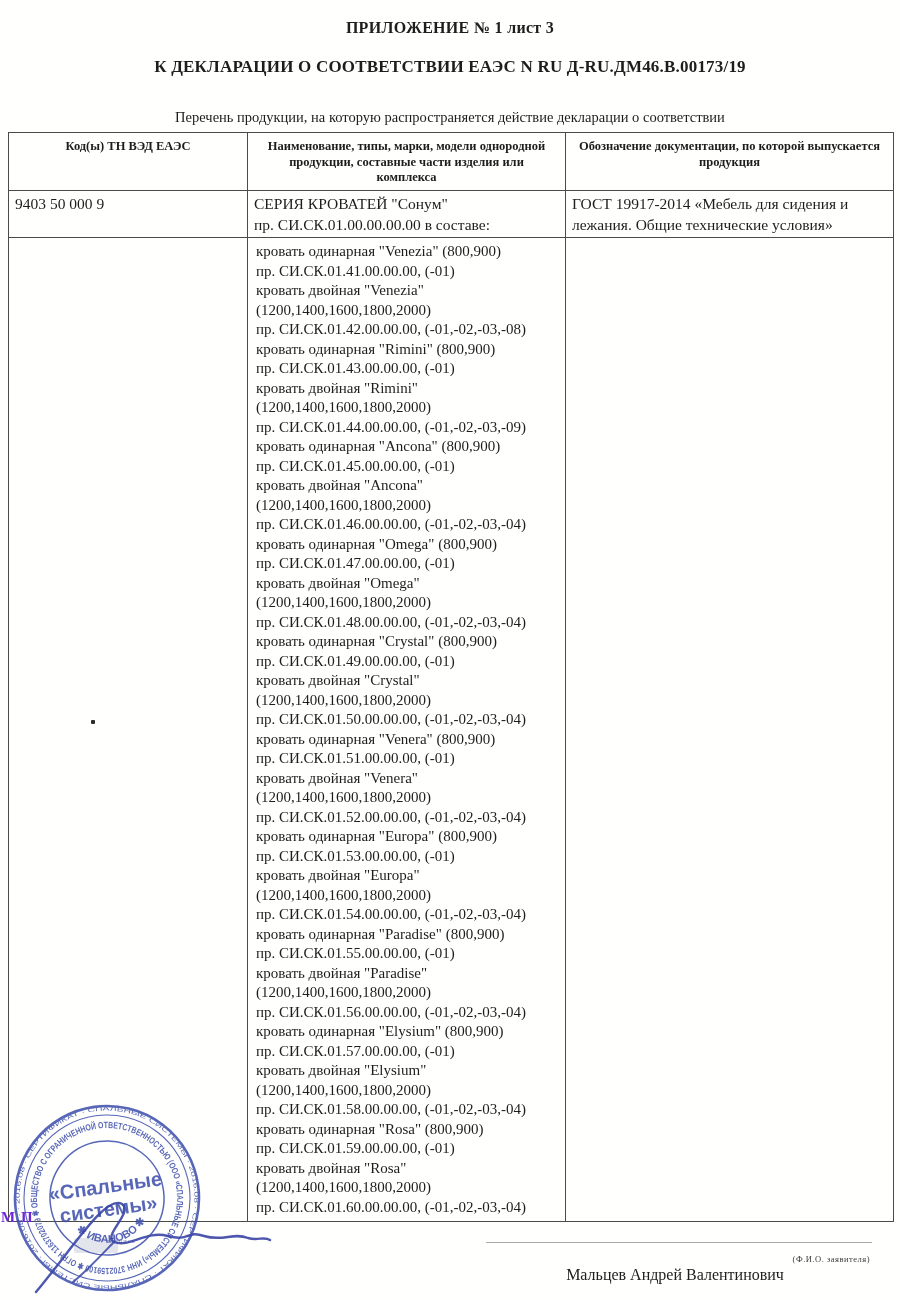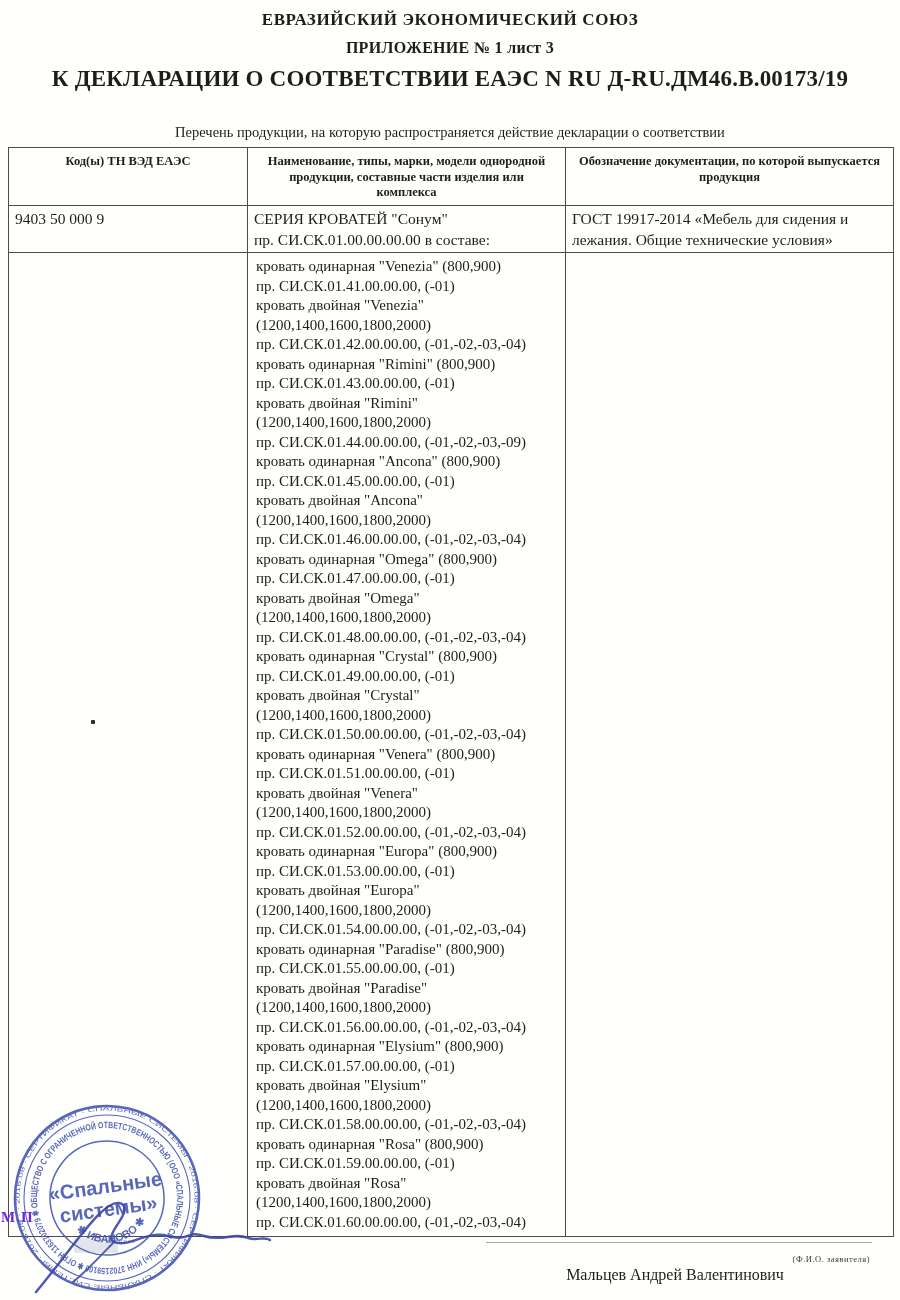--- a/index.html
+++ b/index.html
@@ -5,21 +5,21 @@
   * { margin:0; padding:0; box-sizing:border-box; }
   html,body { background:#e8e8e8; }
   .page {
     position:relative; width:900px; height:1300px; margin:0 auto;
     background:#fffffe; color:#1d1d1b; overflow:hidden;
     font-family:"Liberation Serif", serif;
   }
   .titles { text-align:center; padding-top:10px; }
   .t1 { font-size:17px; font-weight:bold; letter-spacing:.6px; }
   .t2 { font-size:16px; font-weight:bold; margin-top:9px; letter-spacing:.3px; }
-  .t3 { font-size:23px; font-weight:bold; margin-top:9px; letter-spacing:.2px; }
+  .t3 { font-size:17px; font-weight:bold; margin-top:20px; letter-spacing:.2px; }
   .caption { text-align:center; margin-top:32px; font-size:14.5px; }
   table.products {
     border-collapse:collapse; table-layout:fixed;
     margin:6px 0 0 8px; width:885px;
   }
   table.products col.c1 { width:239px; }
   table.products col.c2 { width:318px; }
   table.products col.c3 { width:328px; }
   table.products th, table.products td {
     border:1px solid #4b4b47; vertical-align:top;
@@ -44,21 +44,20 @@
   .smudge { position:absolute; left:74px; top:1238px; width:44px; height:15px; background:rgba(100,110,155,.18); border-radius:2px; }
   .ink-speck { position:absolute; left:91px; top:720px; width:4px; height:4px; background:#2c2c2a; border-radius:1px; }
   .stamp-svg text { font-family:"Liberation Sans", sans-serif; }
 </style>
 </head>
 <body>
 
 <div class="page">
 
   <div class="titles">
-    <div class="t1">ЕВРАЗИЙСКИЙ ЭКОНОМИЧЕСКИЙ СОЮЗ</div>
     <div class="t2">ПРИЛОЖЕНИЕ № 1 лист 3</div>
     <div class="t3">К ДЕКЛАРАЦИИ О СООТВЕТСТВИИ ЕАЭС N RU Д-RU.ДМ46.В.00173/19</div>
   </div>
 
   <div class="caption">Перечень продукции, на которую распространяется действие декларации о соответствии</div>
 
   <table class="products">
     <colgroup>
         <col class="c1">
         <col class="c2">
@@ -83,21 +82,21 @@
           <span class="cell-line">лежания. Общие технические условия»</span>
         </td>
       </tr>
       <tr>
         <td></td>
         <td class="list-cell">
             <div class="pline">кровать одинарная "Venezia" (800,900)</div>
             <div class="pline">пр. СИ.СК.01.41.00.00.00, (-01)</div>
             <div class="pline">кровать двойная "Venezia"</div>
             <div class="pline">(1200,1400,1600,1800,2000)</div>
-            <div class="pline">пр. СИ.СК.01.42.00.00.00, (-01,-02,-03,-04)</div>
+            <div class="pline">пр. СИ.СК.01.42.00.00.00, (-01,-02,-03,-08)</div>
             <div class="pline">кровать одинарная "Rimini" (800,900)</div>
             <div class="pline">пр. СИ.СК.01.43.00.00.00, (-01)</div>
             <div class="pline">кровать двойная "Rimini"</div>
             <div class="pline">(1200,1400,1600,1800,2000)</div>
             <div class="pline">пр. СИ.СК.01.44.00.00.00, (-01,-02,-03,-09)</div>
             <div class="pline">кровать одинарная "Ancona" (800,900)</div>
             <div class="pline">пр. СИ.СК.01.45.00.00.00, (-01)</div>
             <div class="pline">кровать двойная "Ancona"</div>
             <div class="pline">(1200,1400,1600,1800,2000)</div>
             <div class="pline">пр. СИ.СК.01.46.00.00.00, (-01,-02,-03,-04)</div>

